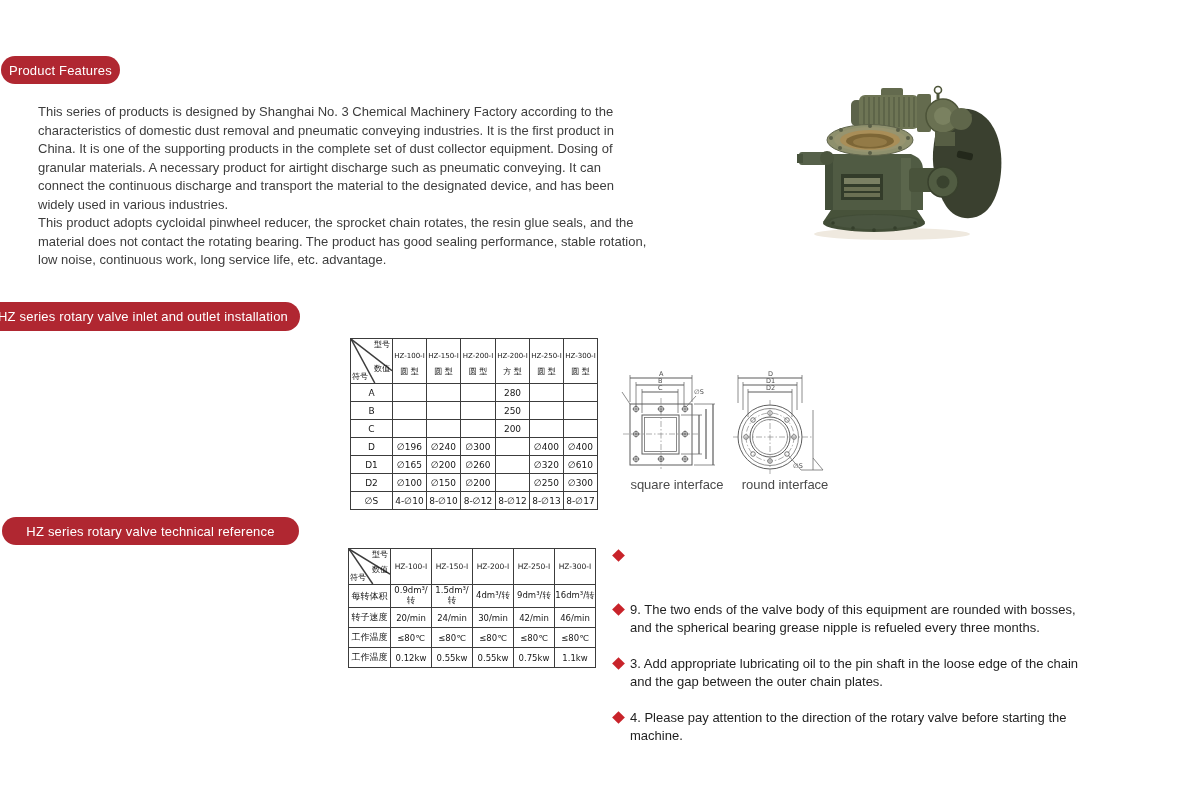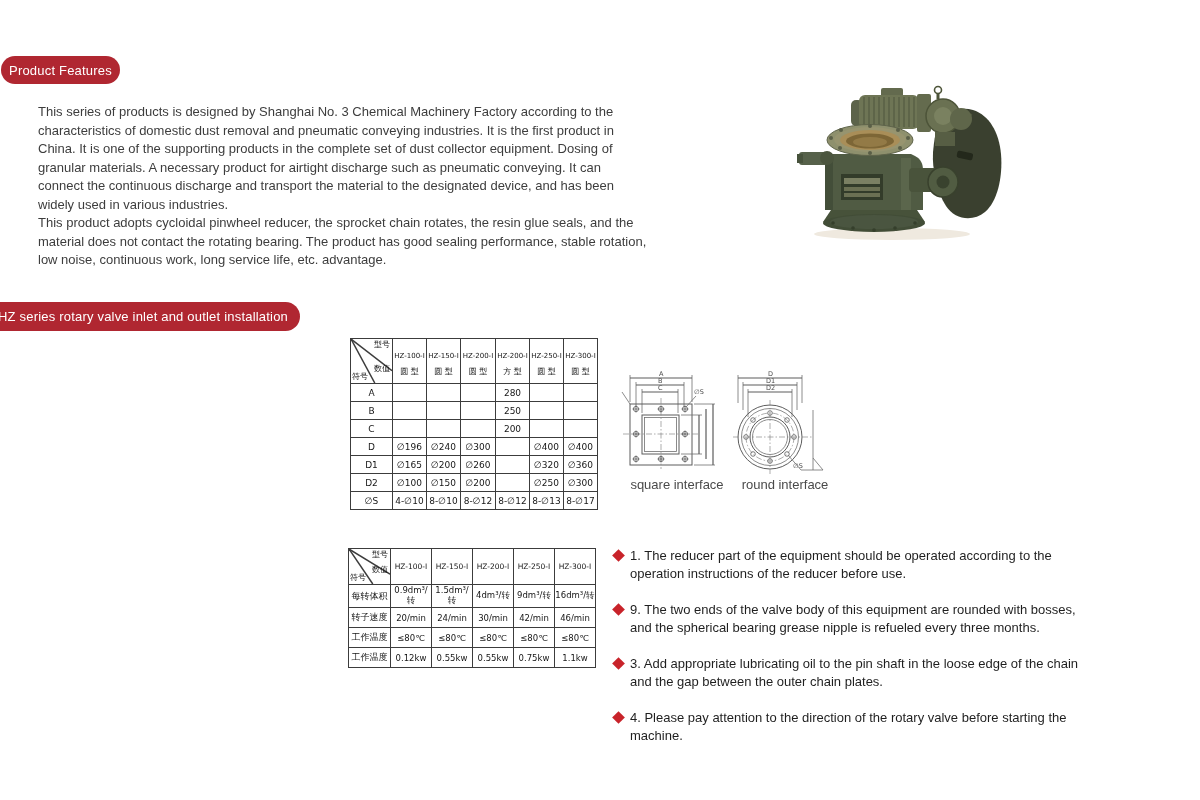--- a/index.html
+++ b/index.html
@@ -64,20 +64,21 @@
   .dlabel{font-size:6.5px;fill:#4e4e4e;font-family:"DejaVu Sans",sans-serif;}
   .ddash{stroke:#8a8a8a;stroke-width:0.7;fill:none;stroke-dasharray:6 2 1.5 2;}
 </style>
 </head>
 <body>
 
 <div class="page">
 
   <div class="badge" id="badge-features">Product Features</div>
   <div class="badge" id="badge-install">HZ series rotary valve inlet and outlet installation</div>
+  <div class="badge" id="badge-tech">HZ series rotary valve technical reference</div>
 
   <div class="intro">This series of products is designed by Shanghai No. 3 Chemical Machinery Factory according to the
 characteristics of domestic dust removal and pneumatic conveying industries. It is the first product in
 China. It is one of the supporting products in the complete set of dust collector equipment. Dosing of
 granular materials. A necessary product for airtight discharge such as pneumatic conveying. It can
 connect the continuous discharge and transport the material to the designated device, and has been
 widely used in various industries.
 This product adopts cycloidal pinwheel reducer, the sprocket chain rotates, the resin glue seals, and the
 material does not contact the rotating bearing. The product has good sealing performance, stable rotation,
 low noise, continuous work, long service life, etc. advantage.</div>
@@ -230,21 +231,21 @@
             <td>∅400</td>
             <td>∅400</td>
           </tr>
           <tr>
             <td class="rowlabel">D1</td>
             <td>∅165</td>
             <td>∅200</td>
             <td>∅260</td>
             <td></td>
             <td>∅320</td>
-            <td>∅360</td>
+            <td>∅610</td>
           </tr>
           <tr>
             <td class="rowlabel">D2</td>
             <td>∅100</td>
             <td>∅150</td>
             <td>∅200</td>
             <td></td>
             <td>∅250</td>
             <td>∅300</td>
           </tr>
@@ -402,22 +403,20 @@
             <td>0.55kw</td>
             <td>0.55kw</td>
             <td>0.75kw</td>
             <td>1.1kw</td>
           </tr>
         </tbody>
     </table>
   </div>
 
   <span class="diamond" id="dia-1"></span>
-  <div class="note" id="note-1">1. The reducer part of the equipment should be operated according to the
-operation instructions of the reducer before use.</div>
   <span class="diamond" id="dia-2"></span>
   <div class="note" id="note-2">9. The two ends of the valve body of this equipment are rounded with bosses,
 and the spherical bearing grease nipple is refueled every three months.</div>
   <span class="diamond" id="dia-3"></span>
   <div class="note" id="note-3">3. Add appropriate lubricating oil to the pin shaft in the loose edge of the chain
 and the gap between the outer chain plates.</div>
   <span class="diamond" id="dia-4"></span>
   <div class="note" id="note-4">4. Please pay attention to the direction of the rotary valve before starting the
 machine.</div>
 

